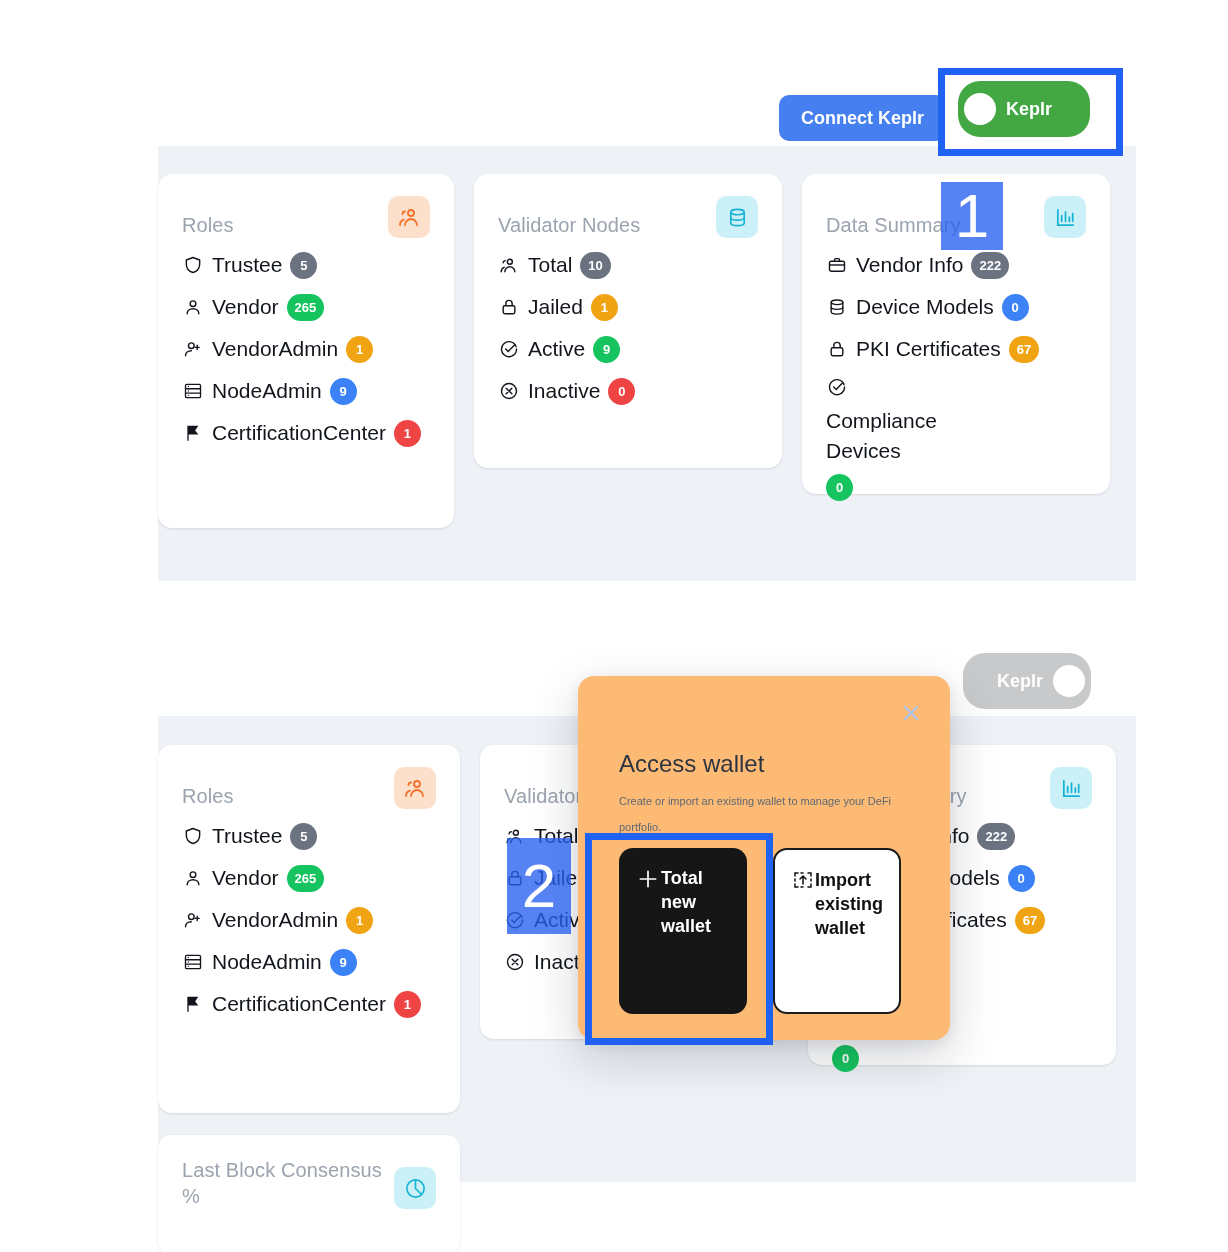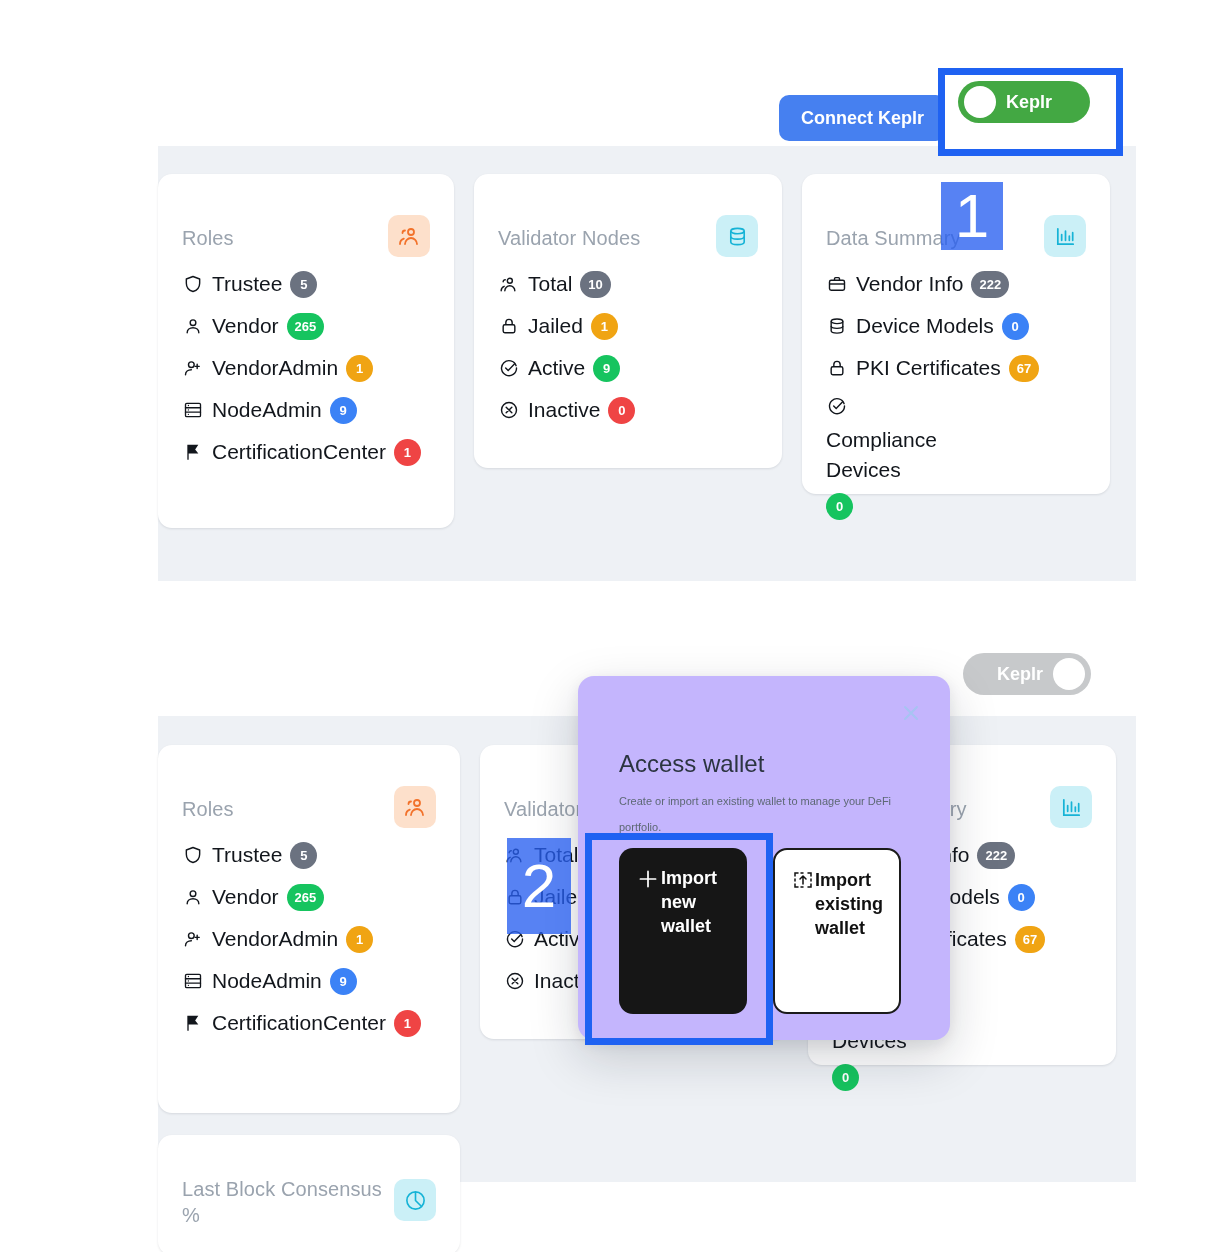--- a/index.html
+++ b/index.html
@@ -24,24 +24,23 @@
   }
   .card {
     background: #ffffff;
     border-radius: 14px;
     box-shadow: 0 1px 3px rgba(16,24,40,.07), 0 1px 2px rgba(16,24,40,.04);
     padding: 26px 24px 22px 24px;
     position: relative;
   }
   .card-head {
     display: flex;
-    align-items: center;
+    align-items: flex-end;
     justify-content: space-between;
     margin-bottom: 6px;
-    margin-top: 19px;
   }
   .card-title {
     font-size: 20px;
     color: #9aa3ae;
     font-weight: 400;
     letter-spacing: .1px;
     line-height: 26px;
     white-space: nowrap;
   }
   .card-icon {
@@ -103,21 +102,21 @@
     padding: 0 22px;
     height: 46px;
     line-height: 46px;
     cursor: pointer;
     white-space: nowrap;
     margin-top: 16px;
   }
   .toggle {
     position: absolute;
     border-radius: 22px;
-    height: 42px;
+    height: 56px;
     display: flex;
     align-items: center;
     padding: 0 6px;
     cursor: pointer;
     user-select: none;
   }
   .toggle .knob {
     width: 32px; height: 32px;
     background: #fff;
     border-radius: 50%;
@@ -150,21 +149,21 @@
     display: flex;
     align-items: center;
     justify-content: center;
     line-height: 1;
     font-family: "Liberation Sans", sans-serif;
   }
 
   
   .modal {
     position: absolute;
-    background: #c4b5fd;
+    background: #fdba74;
     border-radius: 16px;
     box-shadow: 0 18px 50px rgba(16,24,40,.18), 0 4px 14px rgba(16,24,40,.08);
   }
   .modal-close {
     position: absolute;
     top: 24px; right: 26px;
     width: 26px; height: 26px;
     color: #a7c4f2;
     cursor: pointer;
     display: flex; align-items: center; justify-content: center;
@@ -639,21 +638,21 @@
     <div class="modal-title">Access wallet</div>
     <div class="modal-sub">Create or import an existing wallet to manage your DeFi portfolio.</div>
 
     <div class="wallet-opts">
       <div class="wopt dark">
         <span class="wicon">
           <svg width="26" height="26" viewBox="0 0 24 24" fill="none" stroke="currentColor" stroke-width="1.6" stroke-linecap="round">
               <path d="M12 5v14M5 12h14"></path>
             </svg>
         </span>
-        <span class="wlabel">Import new wallet</span>
+        <span class="wlabel">Total new wallet</span>
       </div>
       <div class="wopt light">
         <span class="wicon">
           <svg width="24" height="24" viewBox="0 0 24 24" fill="none" stroke="currentColor" stroke-width="1.5" stroke-linecap="round">
             <path d="M4 8V5h3M20 8V5h-3M4 16v3h3M20 16v3h-3"></path>
             <path d="M4 11v2M20 11v2M10 5h4M10 19h4" stroke-dasharray="2 2"></path>
             <path d="M12 16V8M12 8l-3 3M12 8l3 3"></path>
           </svg>
         </span>
         <span class="wlabel">Import existing wallet</span>

